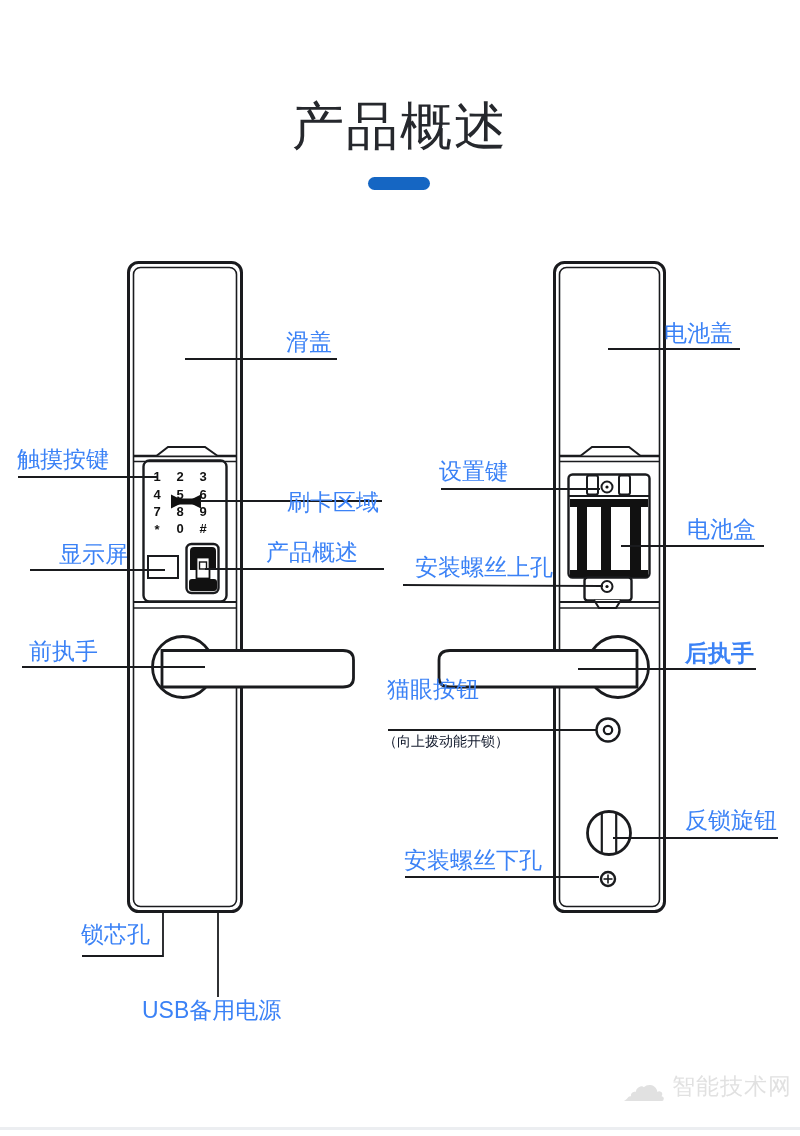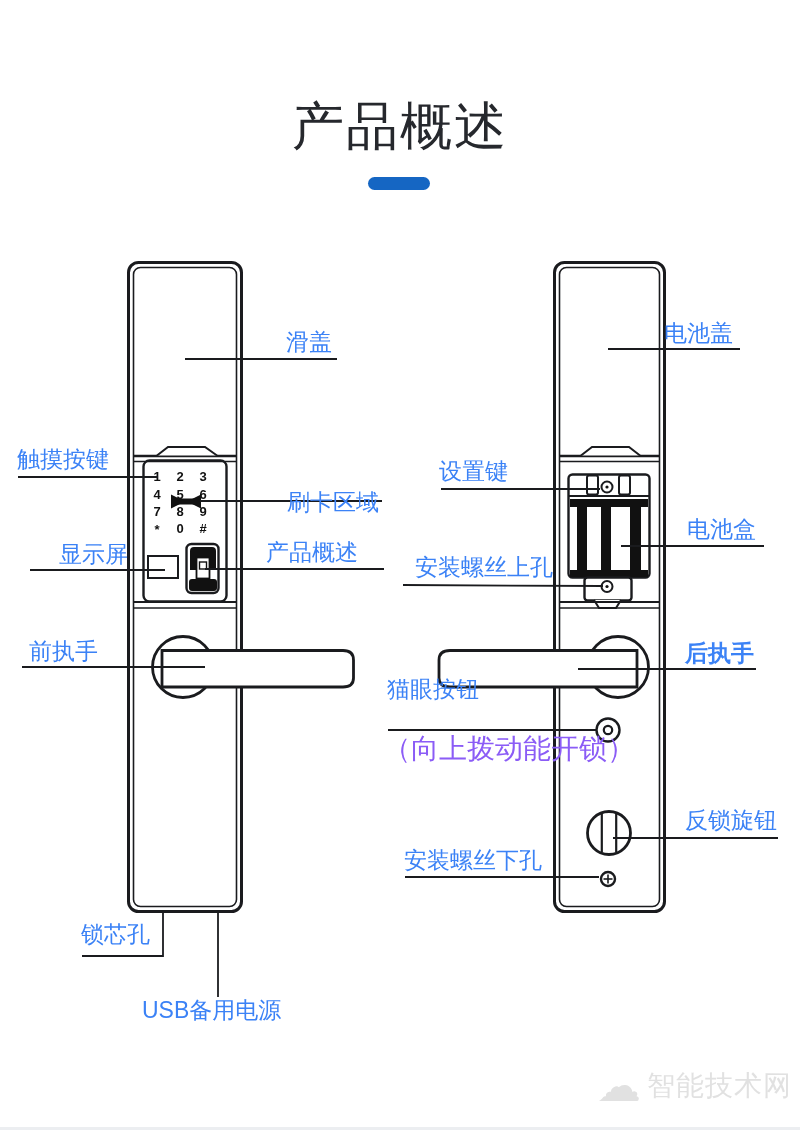--- a/index.html
+++ b/index.html
@@ -12,27 +12,27 @@
     font-size:52px;font-weight:400;letter-spacing:2px;color:#26282d;
   }
   .accent-bar{
     position:absolute;left:368px;top:177px;width:62px;height:13px;
     border-radius:7px;background:#1566c3;
   }
   .svg-layer{position:absolute;left:0;top:0;width:800px;height:1136px;}
   .lbl{
     position:absolute;font-size:23px;color:#3b82f6;white-space:nowrap;line-height:1.15;
   }
-  .lbl-sub{font-size:28px;color:#8b5cf6;}
+  .lbl-sub{font-size:14px;color:#0f172a;}
   .watermark{
     position:absolute;right:8px;top:1064px;display:flex;align-items:center;gap:6px;
     color:#c9c9c9;opacity:.55;
   }
   .watermark .cloud{font-size:44px;line-height:44px;}
-  .watermark .wm-text{font-size:28px;letter-spacing:1px;}
+  .watermark .wm-text{font-size:23px;letter-spacing:1px;}
   .bottom-line{position:absolute;left:0;top:1127px;width:800px;height:3px;background:#eceef1;}
 </style>
 </head>
 <body>
 
 <div class="stage">
 
   <div class="title">产品概述</div>
   <div class="accent-bar"></div>
 

